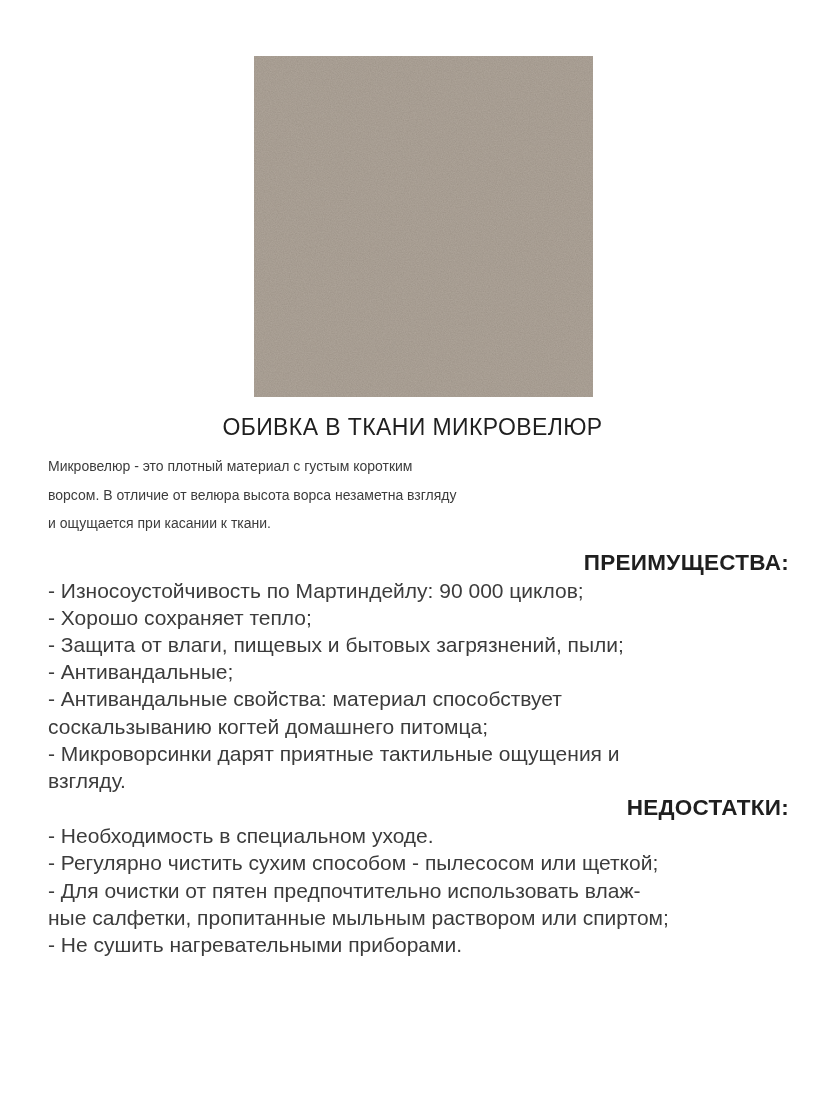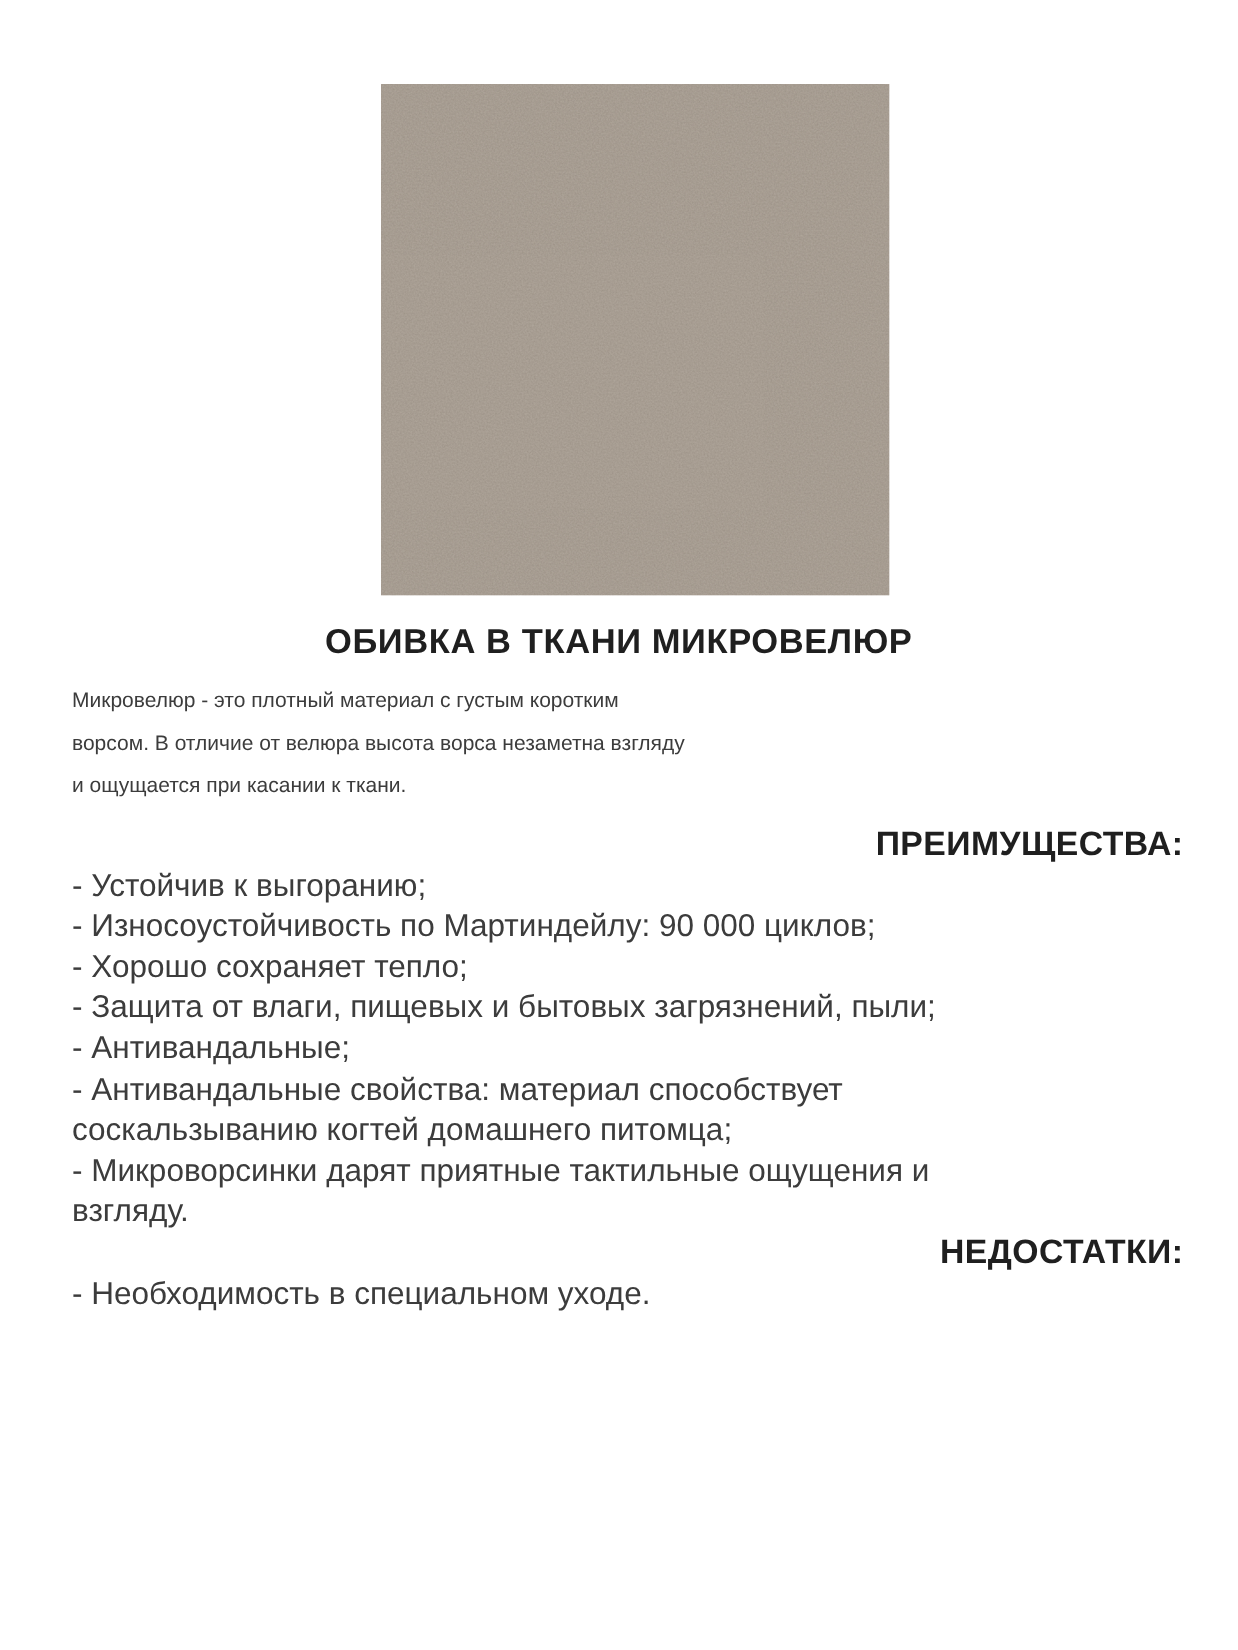--- a/index.html
+++ b/index.html
@@ -23,21 +23,21 @@
     height: 341px;
     margin-left: 254px;
     display: block;
   }
   .swatch svg { display: block; }
   .title {
     margin: 16px 0 0 0;
     text-align: center;
     font-size: 23px;
     line-height: 28px;
-    font-weight: 700;
+    font-weight: 400;
     color: #1f1f1f;
     letter-spacing: 0.4px;
   }
   .intro {
     margin: 11px 36px 0 48px;
     font-size: 14px;
     line-height: 28.5px;
     white-space: pre-line;
   }
   .heading {
@@ -84,30 +84,35 @@
   </div>
 
   <h1 class="title">ОБИВКА В ТКАНИ МИКРОВЕЛЮР</h1>
 
   <p class="intro">Микровелюр - это плотный материал с густым коротким
 ворсом. В отличие от велюра высота ворса незаметна взгляду
 и ощущается при касании к ткани.</p>
 
   <h2 class="heading">ПРЕИМУЩЕСТВА:</h2>
   <div>
-    <p class="item">- Устойчив к выгоранию;</p>
     <p class="item">- Износоустойчивость по Мартиндейлу: 90 000 циклов;</p>
     <p class="item">- Хорошо сохраняет тепло;</p>
     <p class="item">- Защита от влаги, пищевых и бытовых загрязнений, пыли;</p>
     <p class="item">- Антивандальные;</p>
     <p class="item">- Антивандальные свойства: материал способствует
 соскальзыванию когтей домашнего питомца;</p>
     <p class="item">- Микроворсинки дарят приятные тактильные ощущения и
 взгляду.</p>
   </div>
 
   <h2 class="heading mt-none">НЕДОСТАТКИ:</h2>
   <div>
     <p class="item">- Необходимость в специальном уходе.</p>
   </div>
 
+  <div>
+    <p class="item">- Регулярно чистить сухим способом - пылесосом или щеткой;</p>
+    <p class="item">- Для очистки от пятен предпочтительно использовать влаж-
+ные салфетки, пропитанные мыльным раствором или спиртом;</p>
+    <p class="item">- Не сушить нагревательными приборами.</p>
+  </div>
 
 </div>
 
 </body></html>

